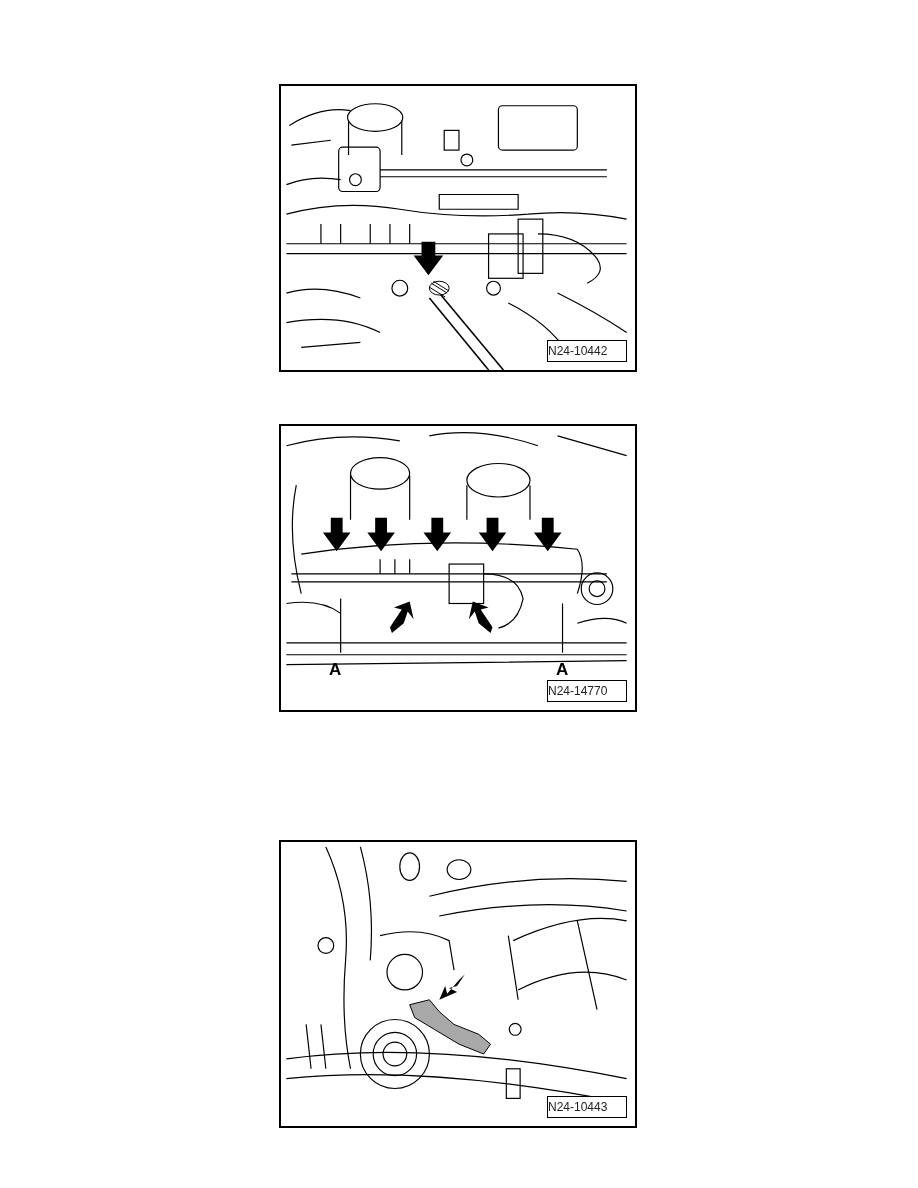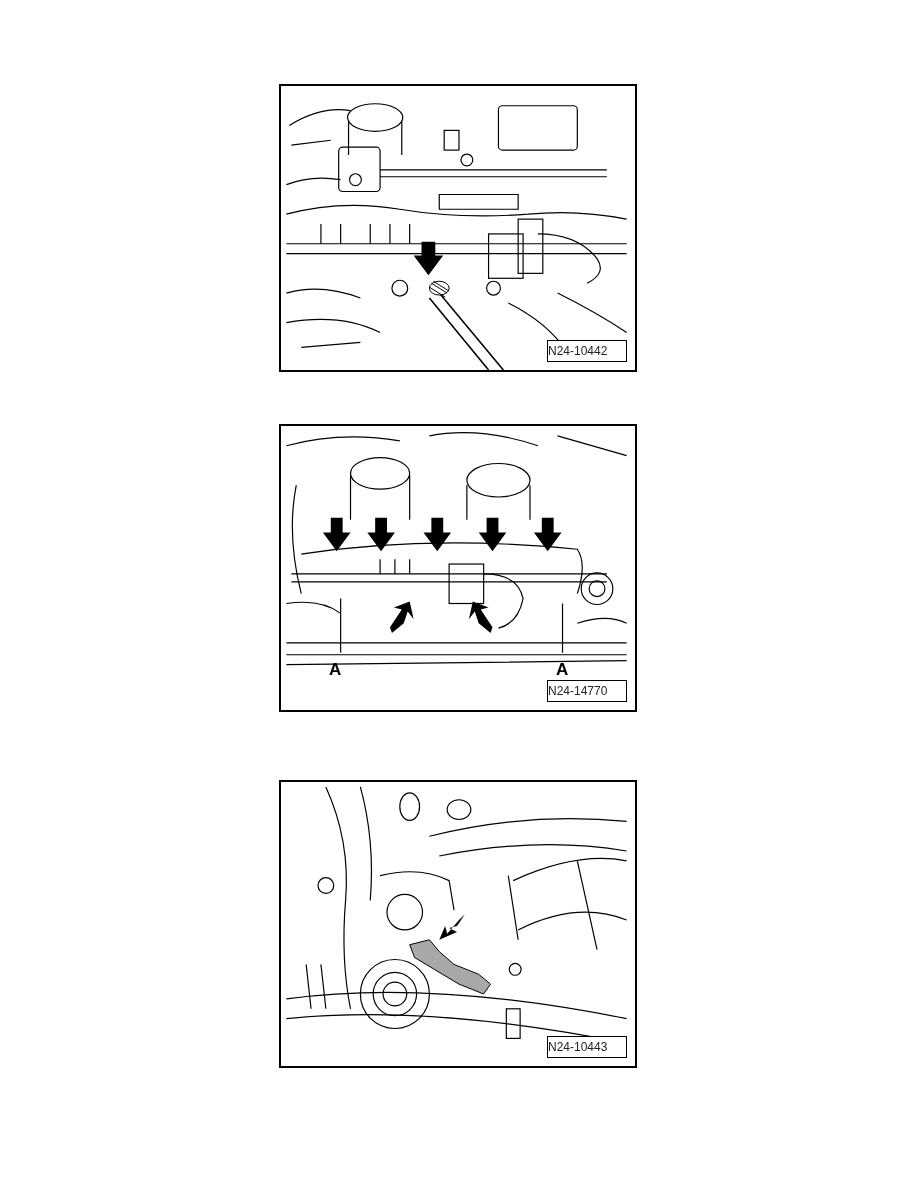--- a/index.html
+++ b/index.html
@@ -76,21 +76,21 @@
     <polygon points="208,93 220,93 220,108 228,108 214,127 200,108 208,108"></polygon>
     <polygon points="264,93 276,93 276,108 284,108 270,127 256,108 264,108"></polygon>
     <polygon points="112,210 124,200 128,188 134,196 130,178 114,184 122,186 110,204"></polygon>
     <polygon points="212,210 200,200 196,188 190,196 194,178 210,184 202,186 214,204"></polygon>
   </svg>
   <div class="callout" style="left:48px; top:234px;">A</div>
   <div class="callout" style="left:275px; top:234px;">A</div>
   <div class="fig-label">N24-14770</div>
 </div>
 
-<div class="figure" style="top:780px;">
+<div class="figure" style="top:840px;">
   <svg viewBox="0 0 358 288" fill="none" stroke="#000" stroke-width="1.2">
     <path d="M45 5 Q70 60 65 120 Q60 180 70 230"></path>
     <path d="M80 5 Q95 60 90 120"></path>
     <ellipse cx="130" cy="25" rx="10" ry="14"></ellipse>
     <ellipse cx="180" cy="28" rx="12" ry="10"></ellipse>
     <path d="M150 55 Q250 30 350 40 M160 75 Q260 55 350 70"></path>
     <circle cx="45" cy="105" r="8"></circle>
     <circle cx="125" cy="132" r="18"></circle>
     <path d="M100 95 Q140 85 170 100 L175 130"></path>
     <path d="M235 100 Q300 70 350 80 M240 150 Q300 120 350 140"></path>

